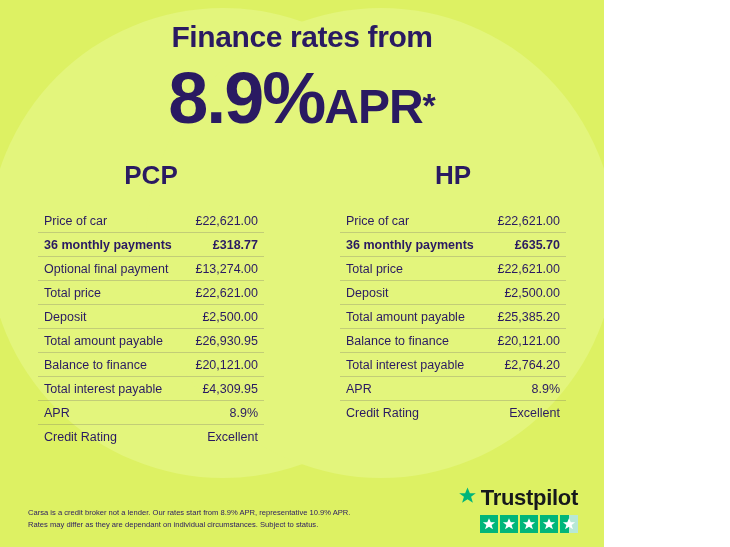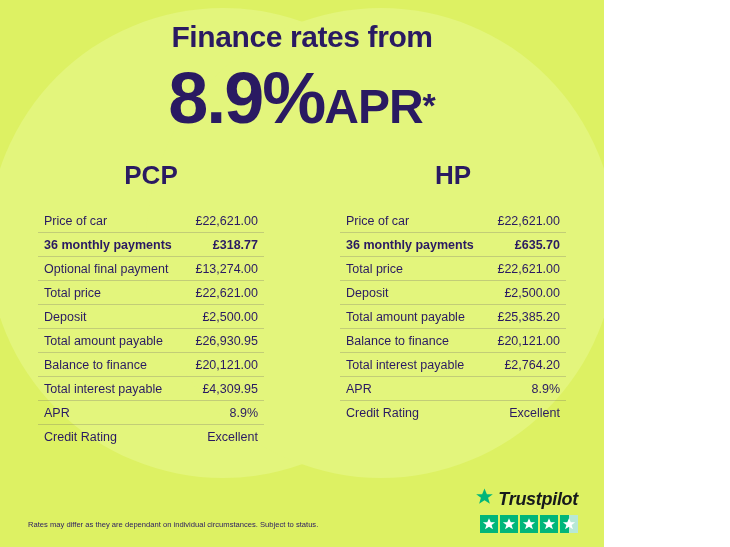--- a/index.html
+++ b/index.html
@@ -95,23 +95,22 @@
     bottom: 14px;
     text-align: right;
   }
   .tp-head {
     display: flex;
     align-items: center;
     justify-content: flex-end;
     gap: 4px;
     color: #16191c;
     font-weight: bold;
-    font-size: 18px;
+    font-size: 22px;
     letter-spacing: -0.3px;
-    font-style: italic;
   }
   .tp-stars { display: flex; gap: 2px; margin-top: 4px; justify-content: flex-end; }
   .tp-star {
     width: 18px; height: 18px;
     background: #00b67a;
     display: flex; align-items: center; justify-content: center;
   }
   .tp-star.half { background: linear-gradient(90deg, #00b67a 50%, #b7e8d6 50%); }
   .tp-star svg { width: 14px; height: 14px; }
 </style>
@@ -217,20 +216,21 @@
             <span class="label">Credit Rating</span>
             <span class="value">Excellent</span>
           </div>
         </div>
       </div>
 
     </div>
 
     <div class="footer">
       <div class="disclaimer">
+        <div>Carsa is a credit broker not a lender. Our rates start from 8.9% APR, representative 10.9% APR.</div>
         <div>Rates may differ as they are dependant on individual circumstances. Subject to status.</div>
       </div>
 
       <div class="trustpilot">
         <div class="tp-head">
           <span>
             <svg viewBox="0 0 24 24" width="19" height="19" aria-hidden="true">
               <polygon points="12,2 15,9 22.5,9 16.5,13.6 18.8,21 12,16.6 5.2,21 7.5,13.6 1.5,9 9,9" fill="#00b67a"></polygon>
             </svg>
           </span>

